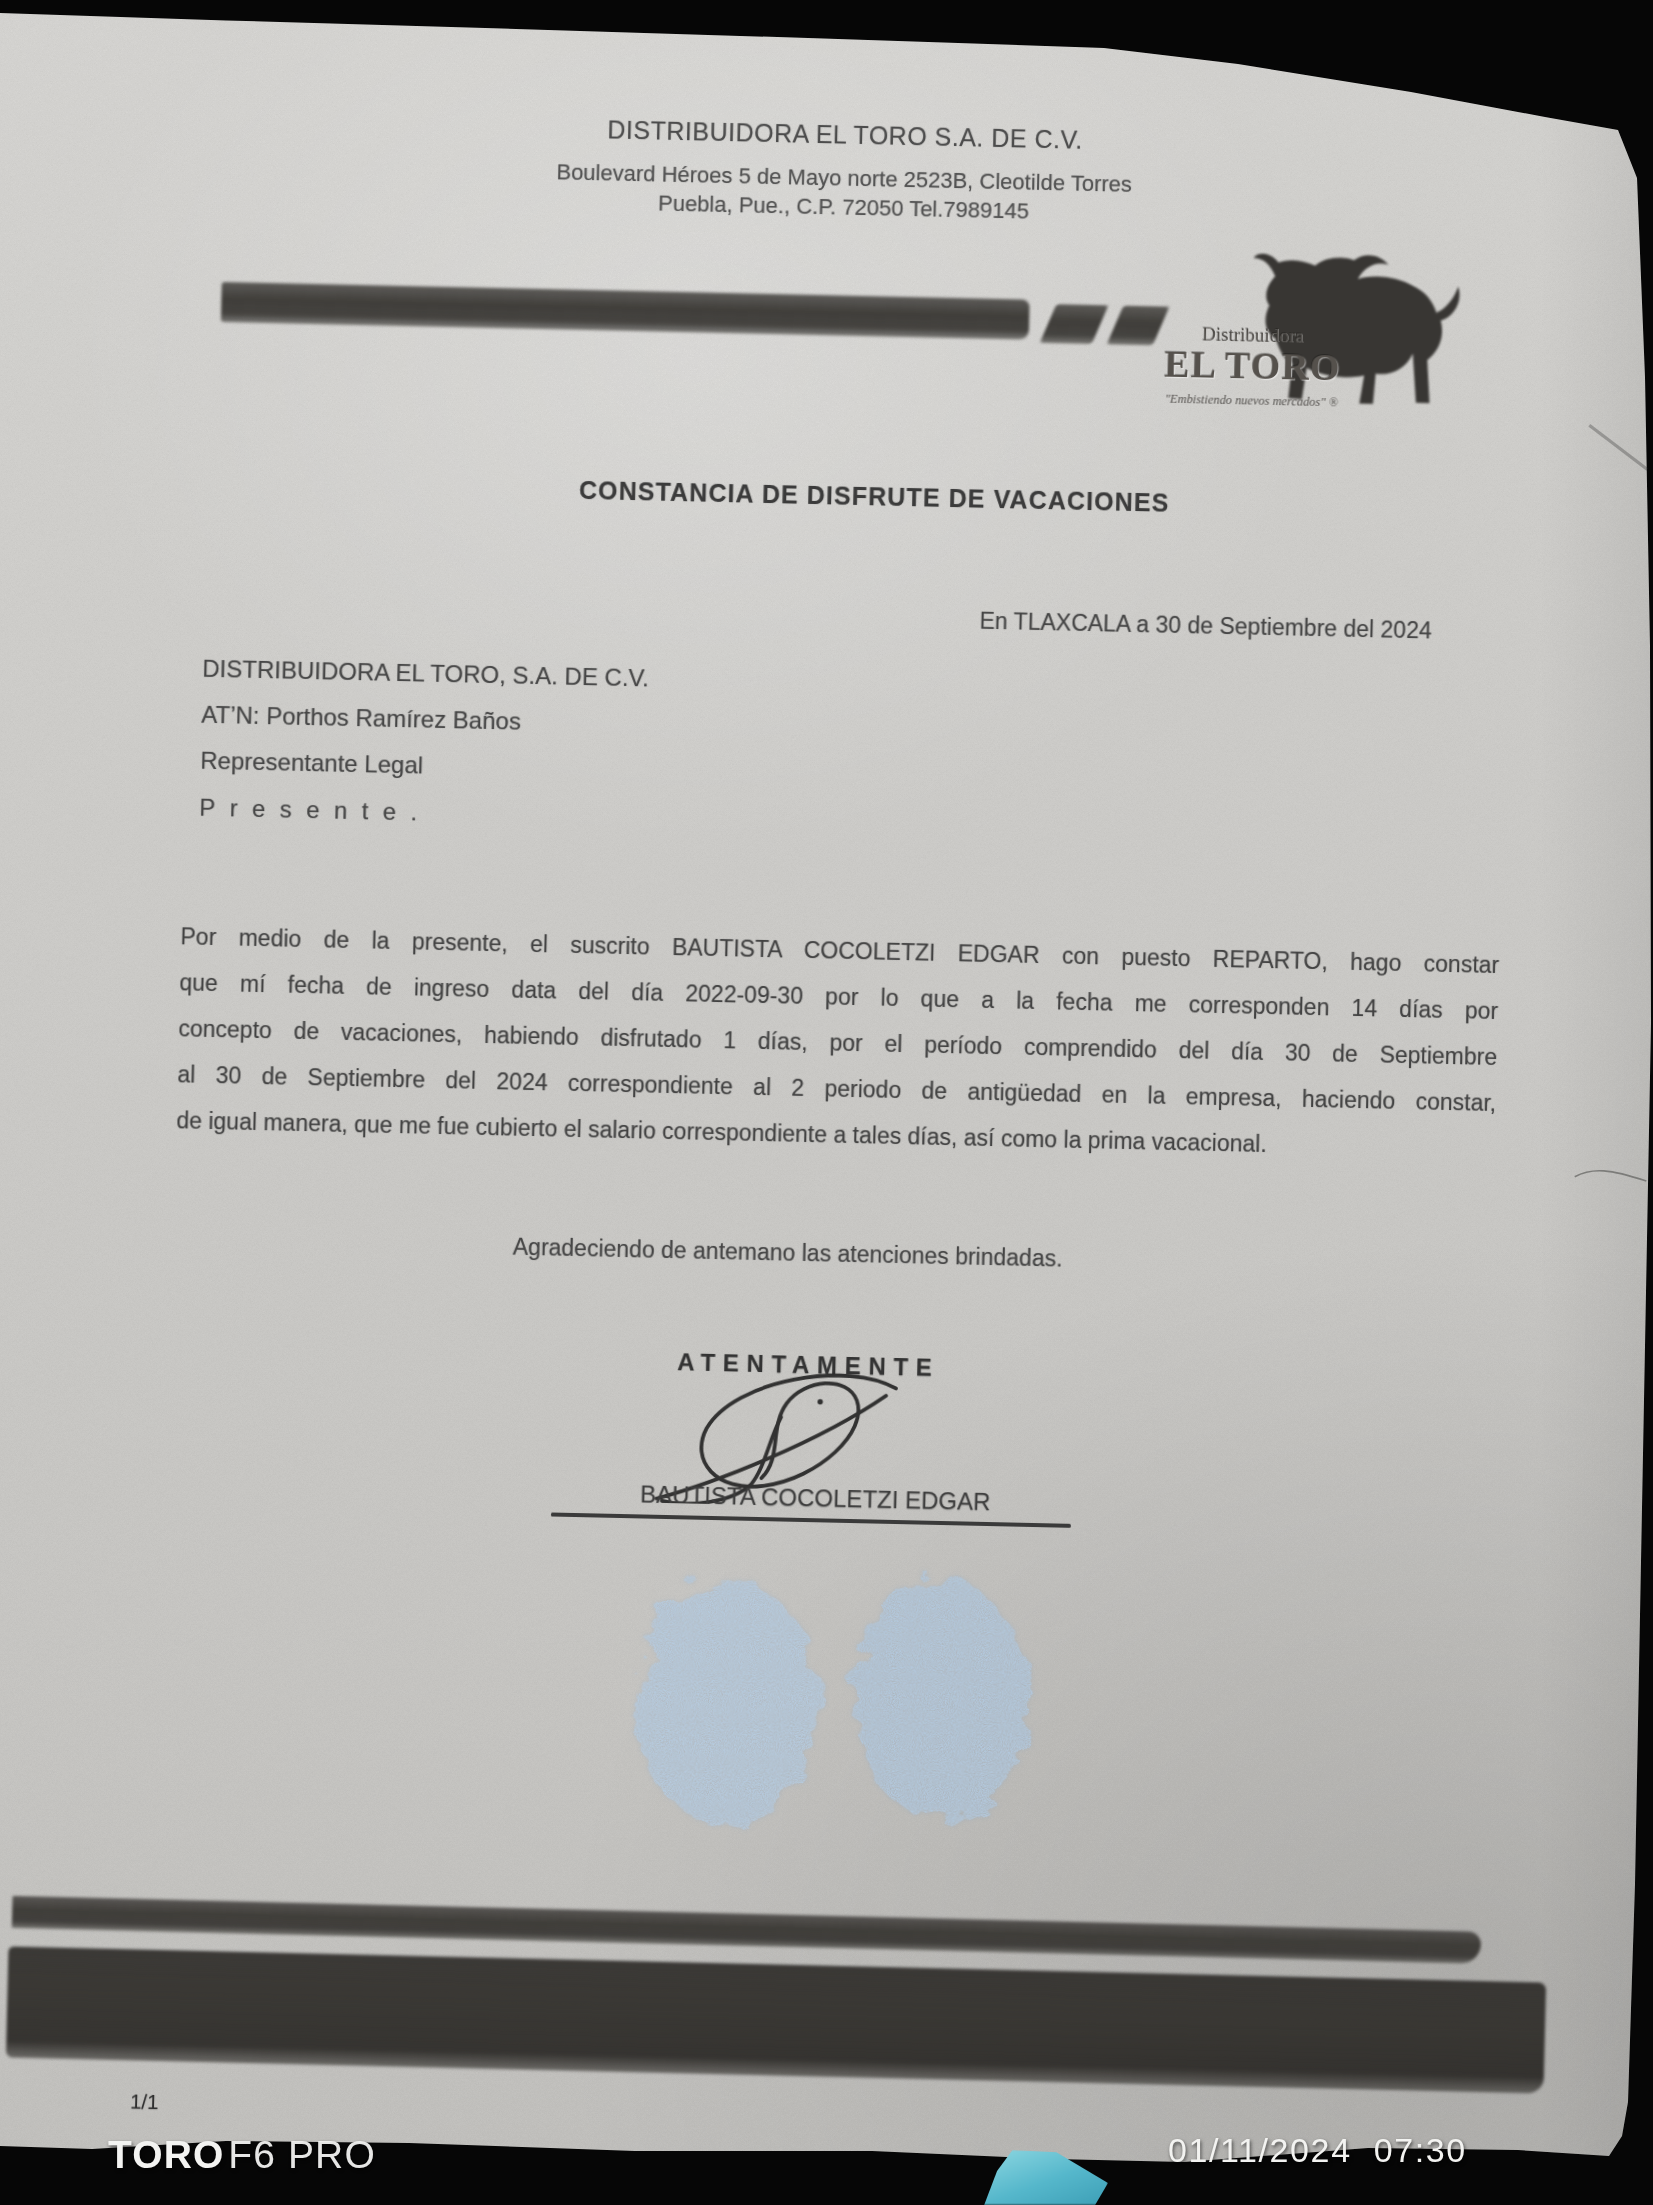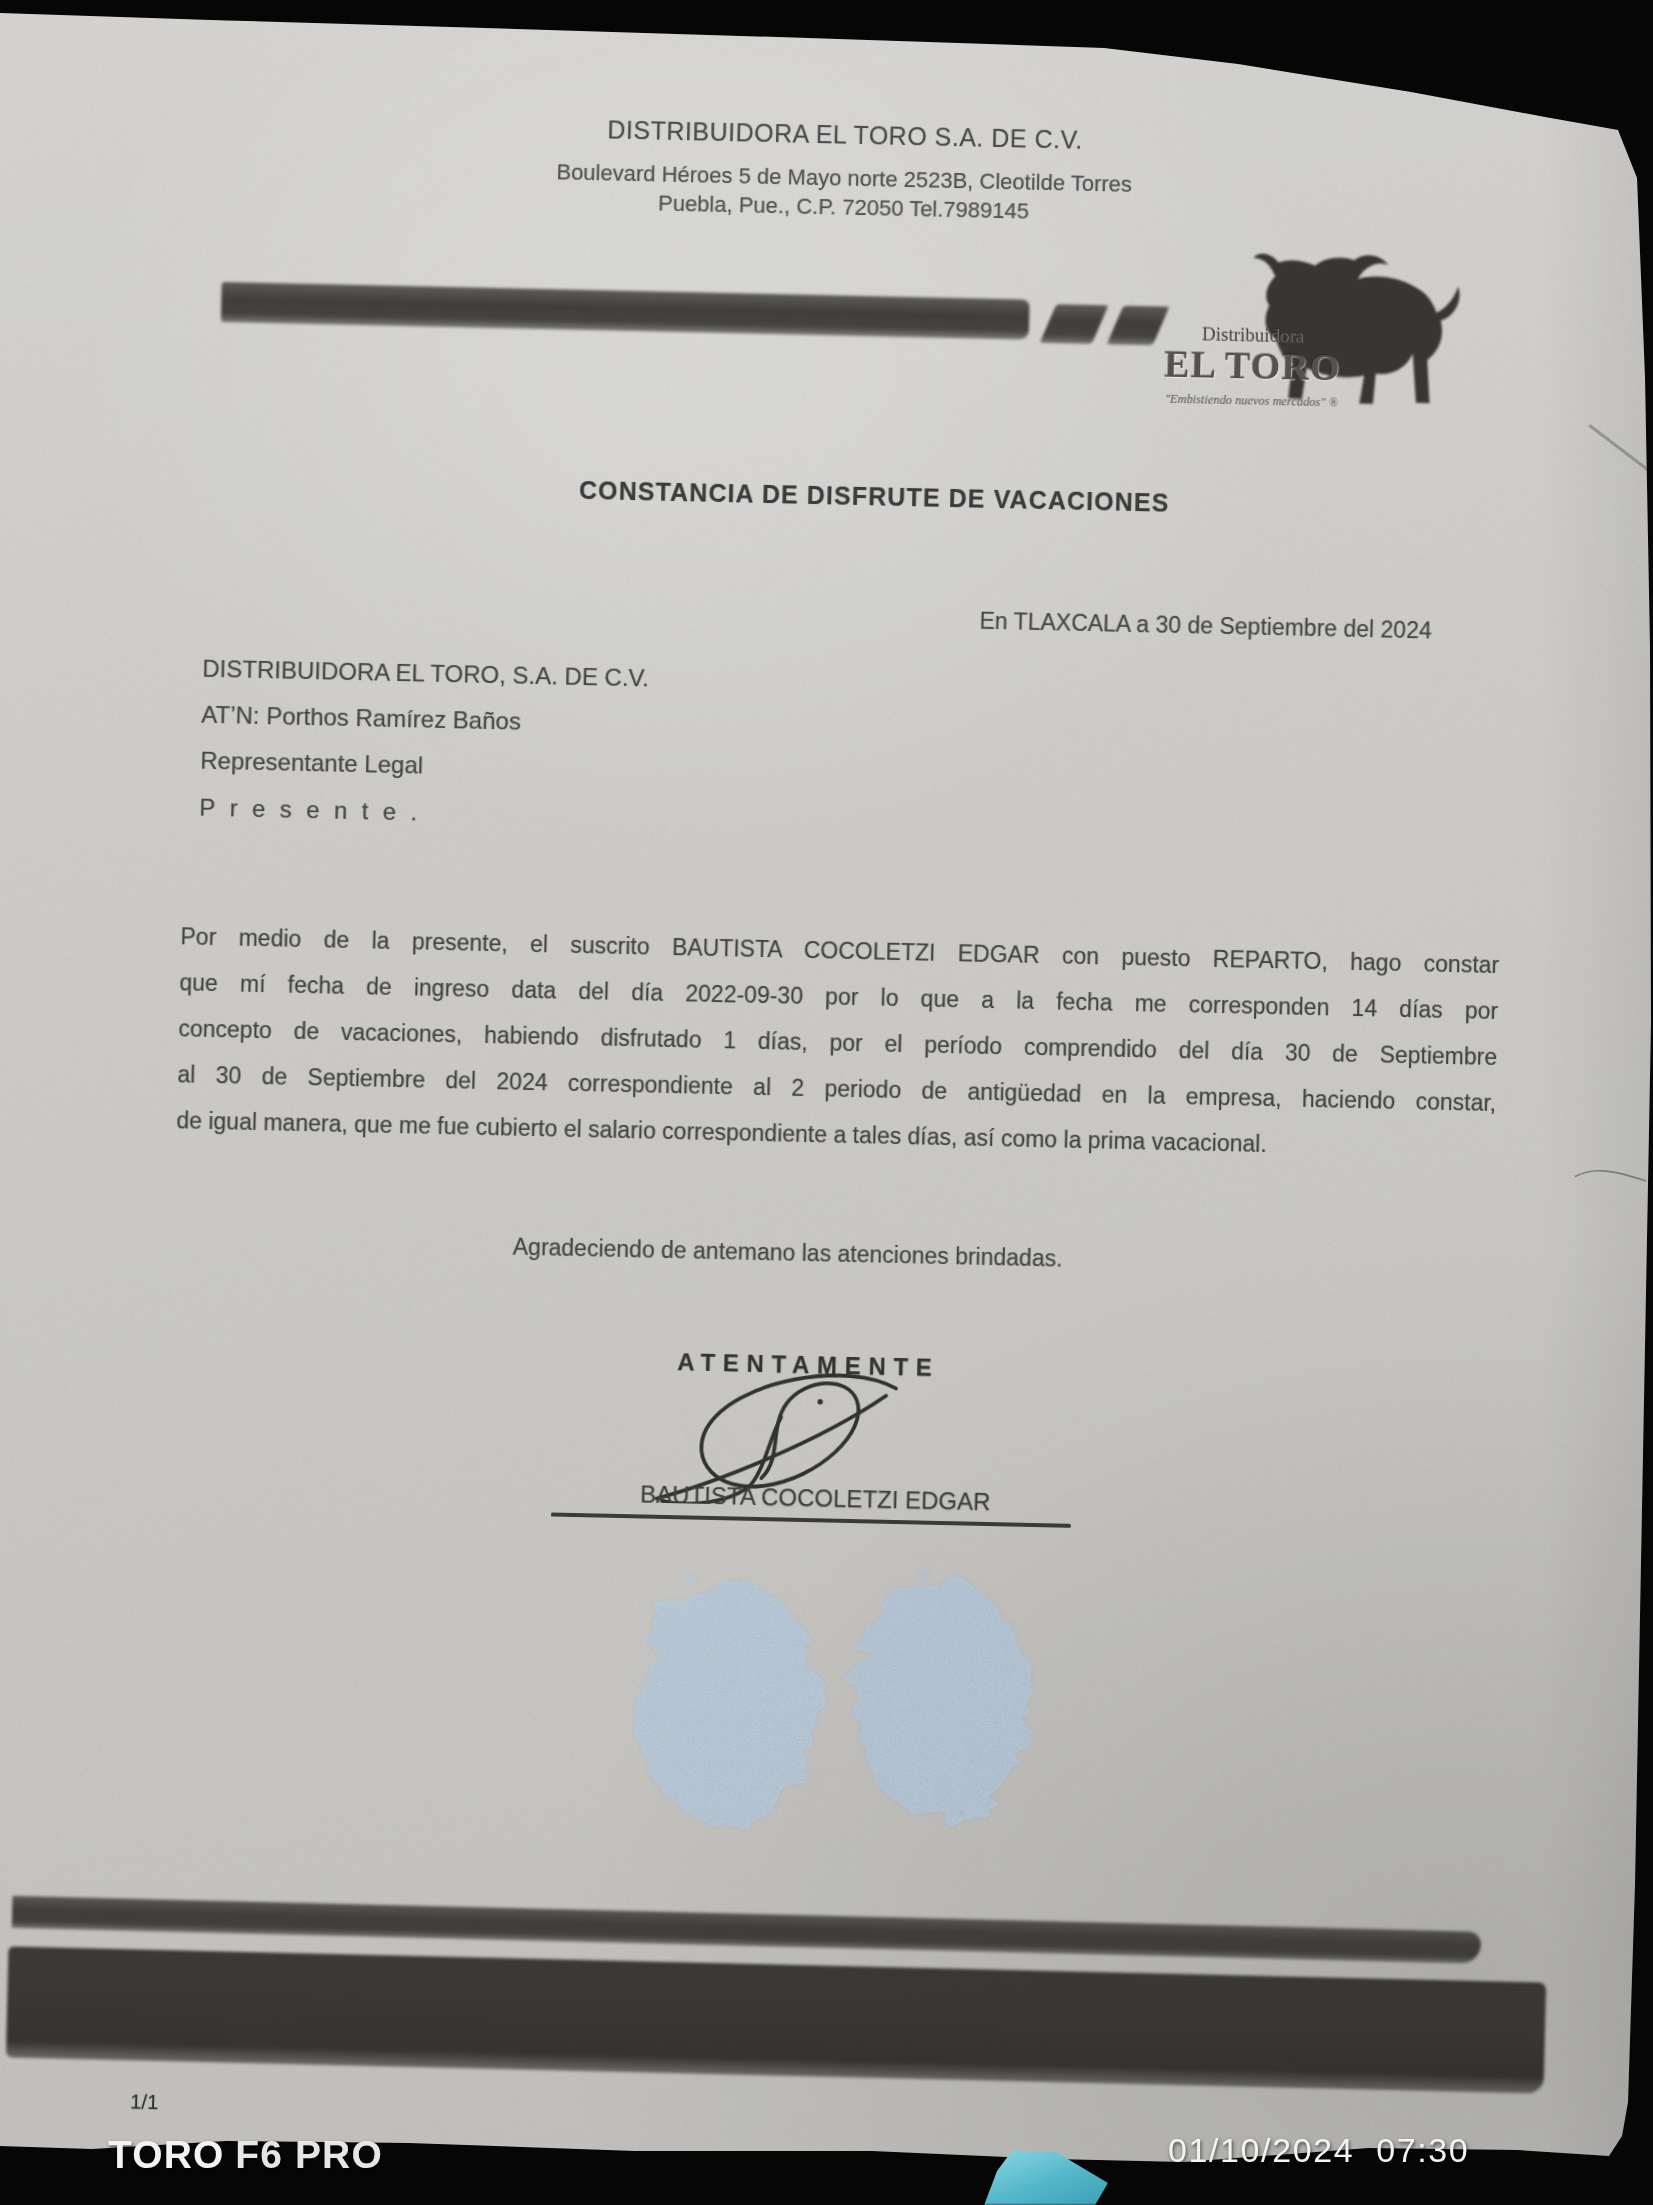--- a/index.html
+++ b/index.html
@@ -56,21 +56,21 @@
             text-shadow:0.5px 0.5px 0.5px rgba(255,255,255,.5),-0.5px -0.5px 0.5px rgba(0,0,0,.25);}
   .logo-name{font-family:"Liberation Serif",serif;font-size:38px;font-weight:bold;
              letter-spacing:1.1px;color:#55514c;
              text-shadow:1.1px 1.1px 1.1px rgba(255,255,255,.55),-0.5px -0.5px 0.5px rgba(0,0,0,.3);}
   .logo-tag{font-family:"Liberation Serif",serif;font-style:italic;font-size:12.4px;color:#565350;}
   
   .pagenum{font-size:20.5px;color:#2e2e2e;}
   .wm{color:#f3f3f1;text-shadow:1.1px 1.6px 3.8px rgba(0,0,0,.6);}
   #wm-device{left:108px;top:2133px;font-size:39px;letter-spacing:1.1px;}
   #wm-device .b{font-weight:bold;}
-  #wm-device .r{font-weight:bold;margin-left:11px;opacity:.95;}
+  #wm-device .r{font-weight:normal;margin-left:4px;opacity:.95;}
   #wm-time{left:1168px;top:2131px;font-size:34px;letter-spacing:1.6px;white-space:pre;}
   
   #teal{left:979px;top:2150px;width:129px;height:55px;filter:blur(0.8px);
     background:linear-gradient(160deg,#8fd8e2,#55b7cb 55%,#3d9fb6);
     clip-path:polygon(26% 0,60% 4%,100% 60%,90% 100%,4% 100%,14% 38%);}
   .crease{position:absolute;stroke:#6b6b69;fill:none;}
 </style>
 </head>
 <body>
 
@@ -195,16 +195,16 @@
   <svg class="crease" style="position:absolute;inset:0;width:100%;height:100%;" viewBox="0 0 3072 4096" width="1654" height="2205">
     <path d="M2925,2186 C2958,2168 2992,2172 3058,2194" stroke="#6b6b69" stroke-width="3" fill="none" opacity=".8"></path>
     <path d="M2952,790 L3060,872" stroke="rgba(40,40,40,.30)" stroke-width="6" fill="none"></path>
   </svg>
 
   <div class="abs" id="teal" style="position:absolute;"></div>
 
   <div class="abs wm" id="wm-device" style="position:absolute;">
     <span class="b">TORO</span><span class="r">F6 PRO</span>
   </div>
-  <div class="abs wm" id="wm-time" style="position:absolute;">01/10/2024  07:30</div>
+  <div class="abs wm" id="wm-time" style="position:absolute;">01/11/2024  07:30</div>
 
 </div>
 
 
 </body></html>

